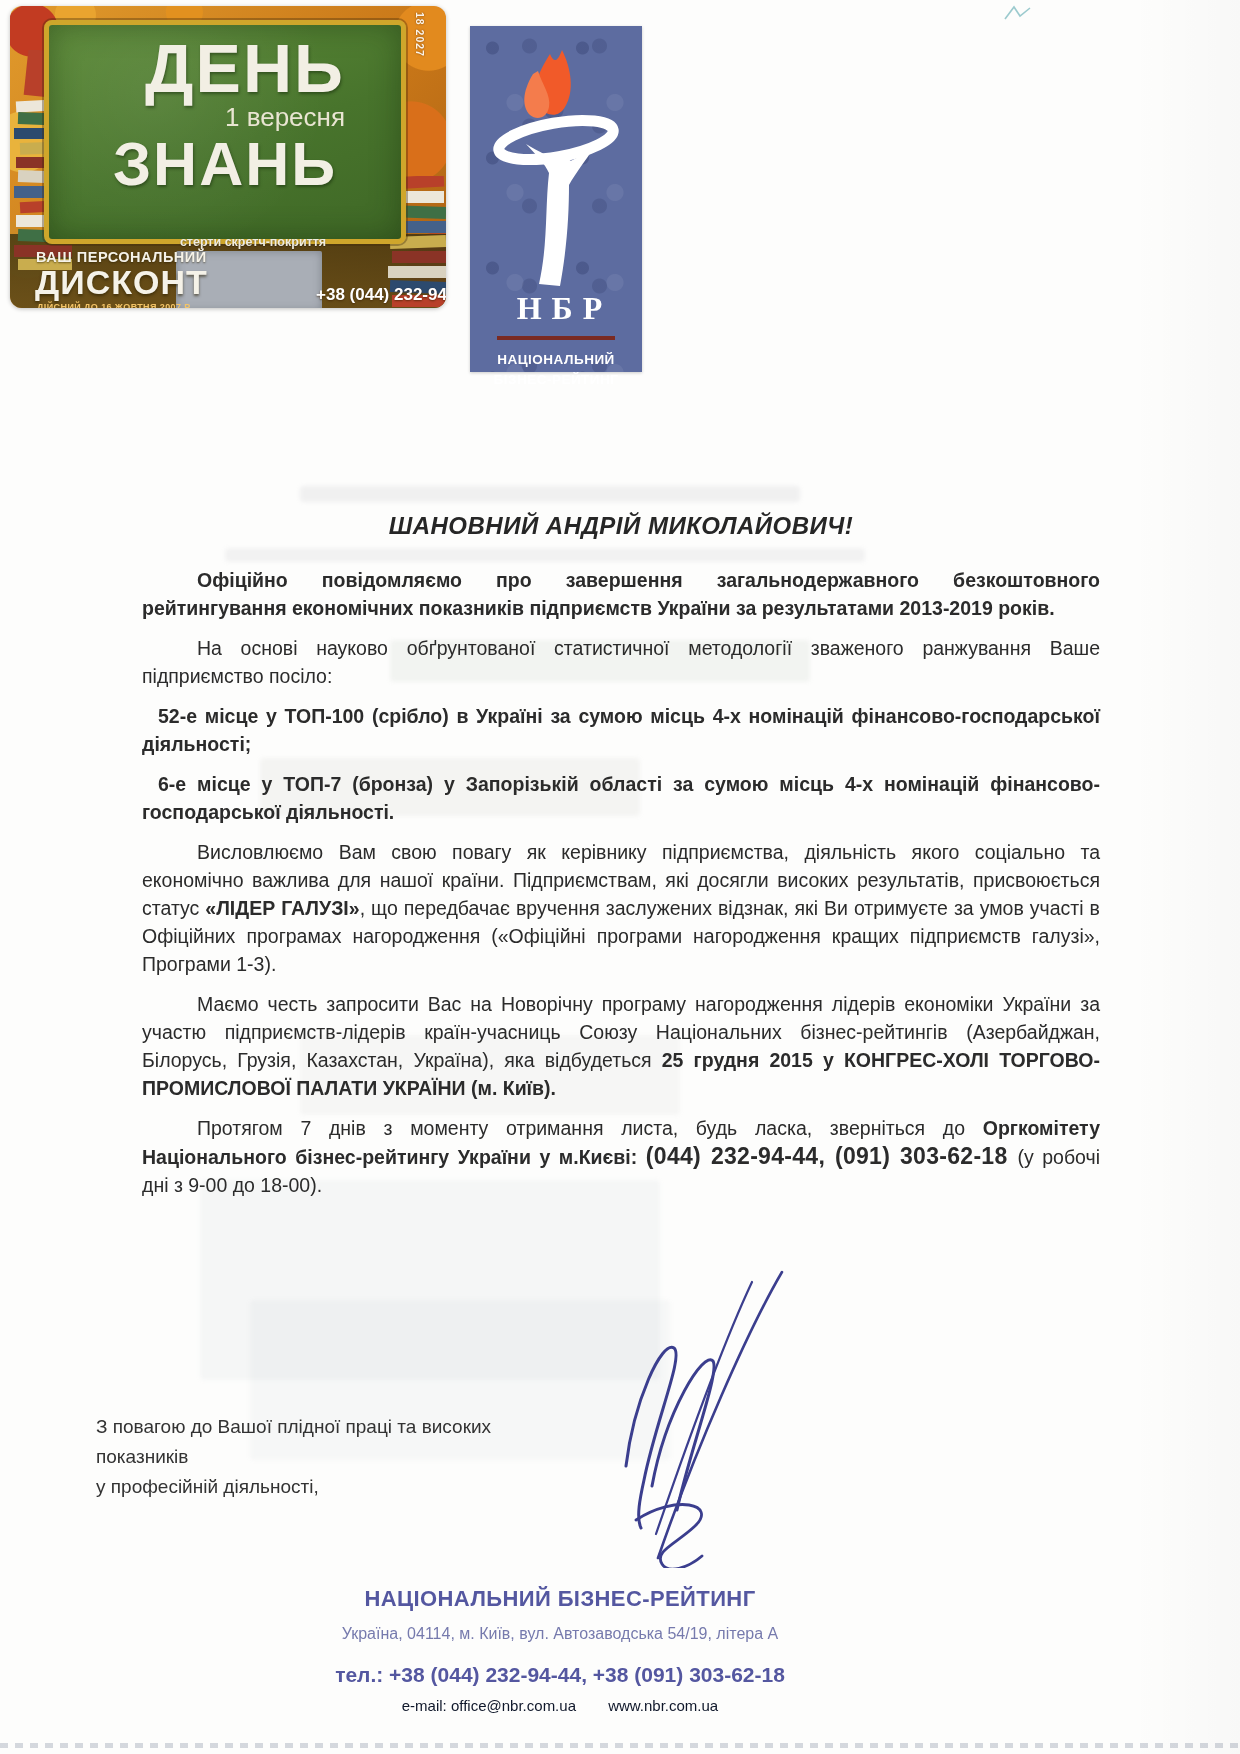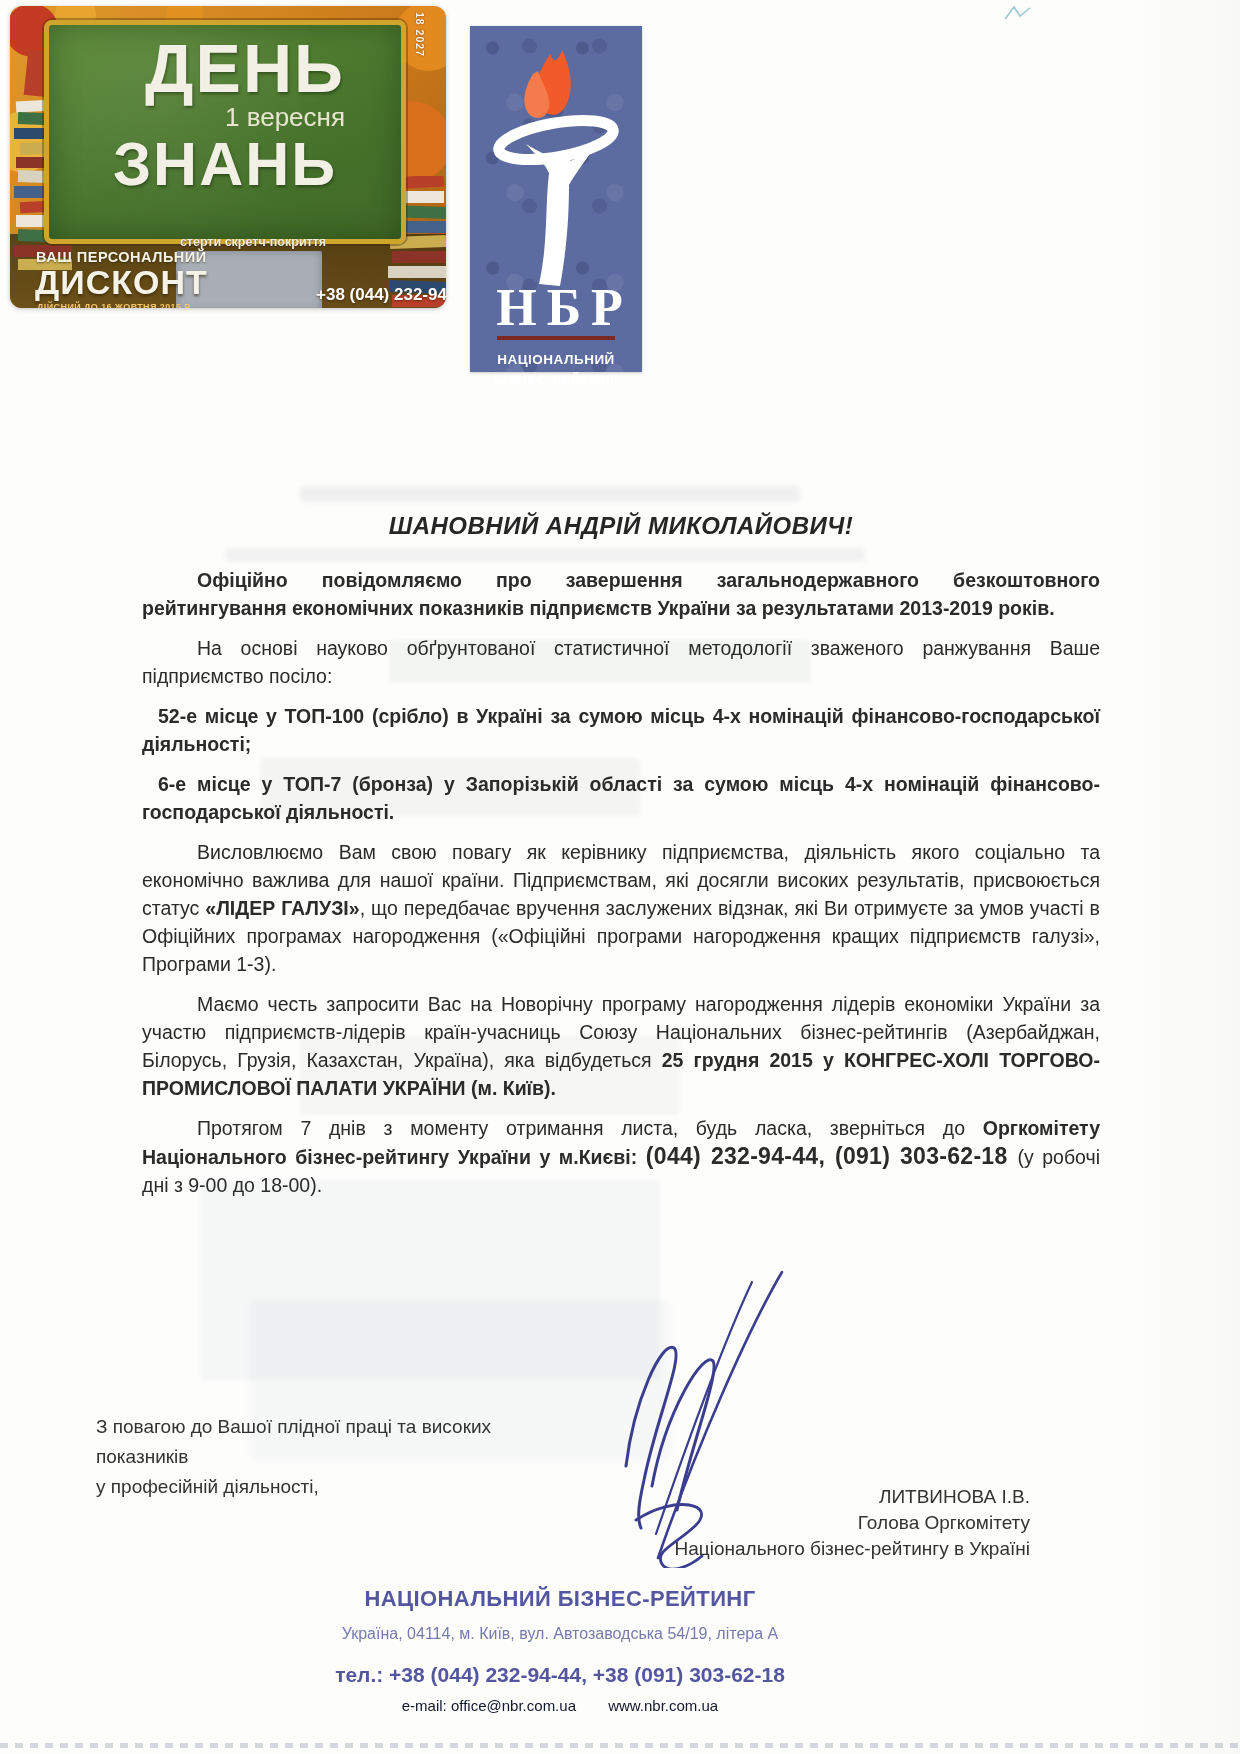--- a/index.html
+++ b/index.html
@@ -55,21 +55,21 @@
   .banner{position:absolute;left:470px;top:26px;width:172px;height:346px;
     background-color:#5d6ca0;
     background-image:
       radial-gradient(circle at 25% 20%,rgba(38,50,94,.30) 0 6px,rgba(38,50,94,0) 7px),
       radial-gradient(circle at 70% 60%,rgba(38,50,94,.26) 0 9px,rgba(0,0,0,0) 10px),
       radial-gradient(circle at 45% 85%,rgba(255,255,255,.07) 0 8px,rgba(0,0,0,0) 9px),
       radial-gradient(circle at 85% 25%,rgba(38,50,94,.22) 0 7px,rgba(0,0,0,0) 8px);
     background-size:90px 110px,120px 140px,100px 90px,70px 80px;
     box-shadow:0 1px 3px rgba(0,0,0,.2);text-align:center;}
   .banner .torch{margin-top:22px;}
-  .banner .abbr{font-family:"Liberation Serif",serif;font-weight:bold;font-size:52px;color:#fff;
+  .banner .abbr{font-family:"Liberation Serif",serif;font-weight:bold;font-size:32px;color:#fff;
     letter-spacing:10px;line-height:44px;margin-top:-6px;padding-left:17px;}
   .banner .rule{width:118px;height:4px;background:#7a2a22;margin:6px auto 10px auto;}
   .banner .cap{font-size:13.5px;font-weight:bold;color:#fff;letter-spacing:.5px;line-height:20px;}
 
   
   .hdr{position:absolute;left:770px;top:56px;width:340px;}
   .hdr .ref{font-size:20px;font-weight:bold;color:#3b3b3b;line-height:26px;}
   .hdr .subject{margin-top:32px;font-style:italic;font-size:17px;color:#4a4a4a;line-height:25px;}
   .hdr .rcpt{margin-top:30px;font-size:20px;font-weight:bold;color:#353535;line-height:28px;}
 
@@ -155,21 +155,21 @@
       <div class="l1">ДЕНЬ</div>
       <div class="l2">1 вересня</div>
       <div class="l3">ЗНАНЬ</div>
     </div>
 
     <div class="scratch-hint">стерти скретч-покриття</div>
     <div class="scratch"></div>
 
     <div class="card-personal">ВАШ ПЕРСОНАЛЬНИЙ</div>
     <div class="card-discount">ДИСКОНТ</div>
-    <div class="card-valid">ДІЙСНИЙ ДО 16 ЖОВТНЯ 2015 Р.</div>
+    <div class="card-valid">ДІЙСНИЙ ДО 16 ЖОВТНЯ 2007 Р.</div>
     <div class="card-phone">+38 (044) 232-94-44</div>
     <div class="card-serial">18 2027</div>
   </div>
 
   <div class="banner">
     <svg class="torch" width="160" height="240" viewBox="0 0 160 240">
       <path d="M74,6 C60,28 55,44 63,58 C70,69 83,70 89,59 C99,43 95,20 86,2 C82,13 78,16 74,6 Z" fill="#f15a29"></path>
       <path d="M57,26 C46,44 46,59 54,67 C61,73 71,70 73,59 C75,47 66,36 62,23 Z" fill="#f47c4c"></path>
       <ellipse cx="80" cy="92" rx="58" ry="17" fill="none" stroke="#ffffff" stroke-width="11" transform="rotate(-10 80 92)"></ellipse>
       <circle cx="88" cy="120" r="10" fill="#ffffff"></circle>
@@ -205,25 +205,20 @@
   <svg class="sig" width="200" height="300" viewBox="0 0 200 300">
     <g fill="none" stroke="#3b3e8e" stroke-linecap="round">
       <path d="M186,4 C152,62 100,180 62,290" stroke-width="2.6"></path>
       <path d="M156,14 C124,82 86,190 60,266" stroke-width="2.2"></path>
       <path d="M30,198 C38,132 66,72 78,80 C88,88 60,152 48,212 C44,230 40,250 45,260" stroke-width="3"></path>
       <path d="M56,218 C70,142 108,82 117,93 C124,104 94,182 81,242" stroke-width="3"></path>
       <path d="M40,252 C80,226 122,236 99,258 C80,276 58,283 66,296 C72,306 92,300 106,288" stroke-width="2.8"></path>
     </g>
   </svg>
 
-  <div class="officer">
-    <div>ЛИТВИНОВА І.В.</div>
-    <div>Голова Оргкомітету</div>
-    <div>Національного бізнес-рейтингу в Україні</div>
-  </div>
 
   <div class="footer">
     <div class="org">НАЦІОНАЛЬНИЙ БІЗНЕС-РЕЙТИНГ</div>
     <div class="addr">Україна, 04114, м. Київ, вул. Автозаводська 54/19, літера А</div>
     <div class="tel">тел.: +38 (044) 232-94-44, +38 (091) 303-62-18</div>
     <div class="mail">
       <span>e-mail: office@nbr.com.ua</span>
       <span>www.nbr.com.ua</span>
     </div>
   </div>

